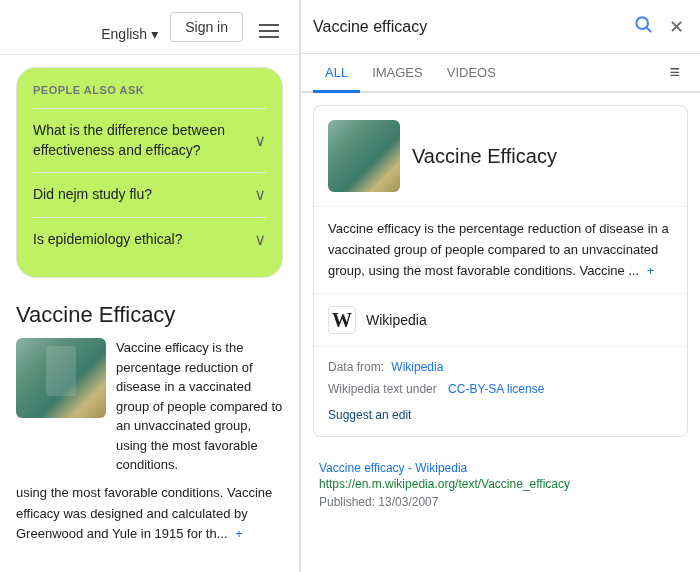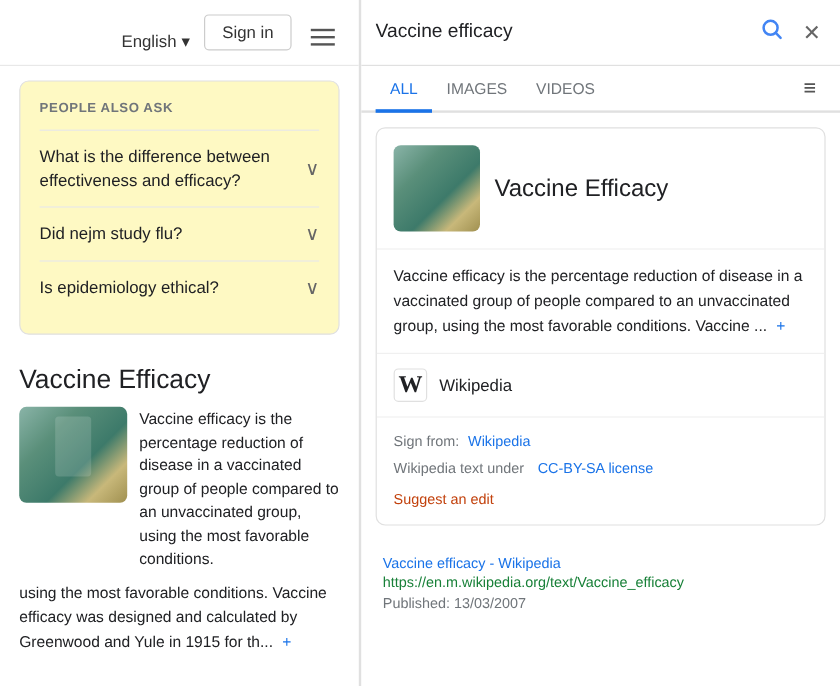--- a/index.html
+++ b/index.html
@@ -62,24 +62,24 @@
     }
     .menu-icon span {
       display: block;
       width: 20px;
       height: 2px;
       background: #555;
     }
 
     .people-also-ask {
       padding: 16px;
-      background: #fef9c3;
+      background: #bef264;
       margin: 12px 16px;
       border: 1px solid #e0e0e0;
-      border-radius: 8px;
+      border-radius: 20px;
     }
 
     .paa-label {
       font-size: 11px;
       font-weight: 600;
       color: #70757a;
       letter-spacing: 0.5px;
       margin-bottom: 12px;
       text-transform: uppercase;
     }
@@ -324,21 +324,21 @@
 
     .kg-data-source {
       padding: 10px 14px;
       border-top: 1px solid #f0f0f0;
       font-size: 12px;
       color: #70757a;
       line-height: 1.8;
     }
 
     .kg-data-source a {
-      color: #c2410c;
+      color: #0c4a6e;
       text-decoration: none;
     }
 
     .suggest-edit {
       color: #1a73e8;
       font-size: 12px;
       text-decoration: none;
       display: block;
       margin-top: 4px;
     }
@@ -463,21 +463,21 @@
     </div>
     <div class="kg-description">
       <span>Vaccine efficacy is the percentage reduction of disease in a vaccinated group of people compared to an unvaccinated group, using the most favorable conditions. Vaccine ...</span>
       <a class="kg-more">+</a>
     </div>
     <div class="kg-source">
       <div class="wikipedia-w">W</div>
       <span class="source-name">Wikipedia</span>
     </div>
     <div class="kg-data-source">
-      <span>Sign from:</span>
+      <span>Data from:</span>
       <a style="color:#1a73e8; text-decoration:none; margin-left:4px;">Wikipedia</a>
       <br>
       <span>Wikipedia text under</span>
       <a style="color:#1a73e8; text-decoration:none; margin-left:8px;">CC-BY-SA license</a>
       <br>
       <a class="suggest-edit">Suggest an edit</a>
     </div>
   </div>
 
   <div class="search-result">

